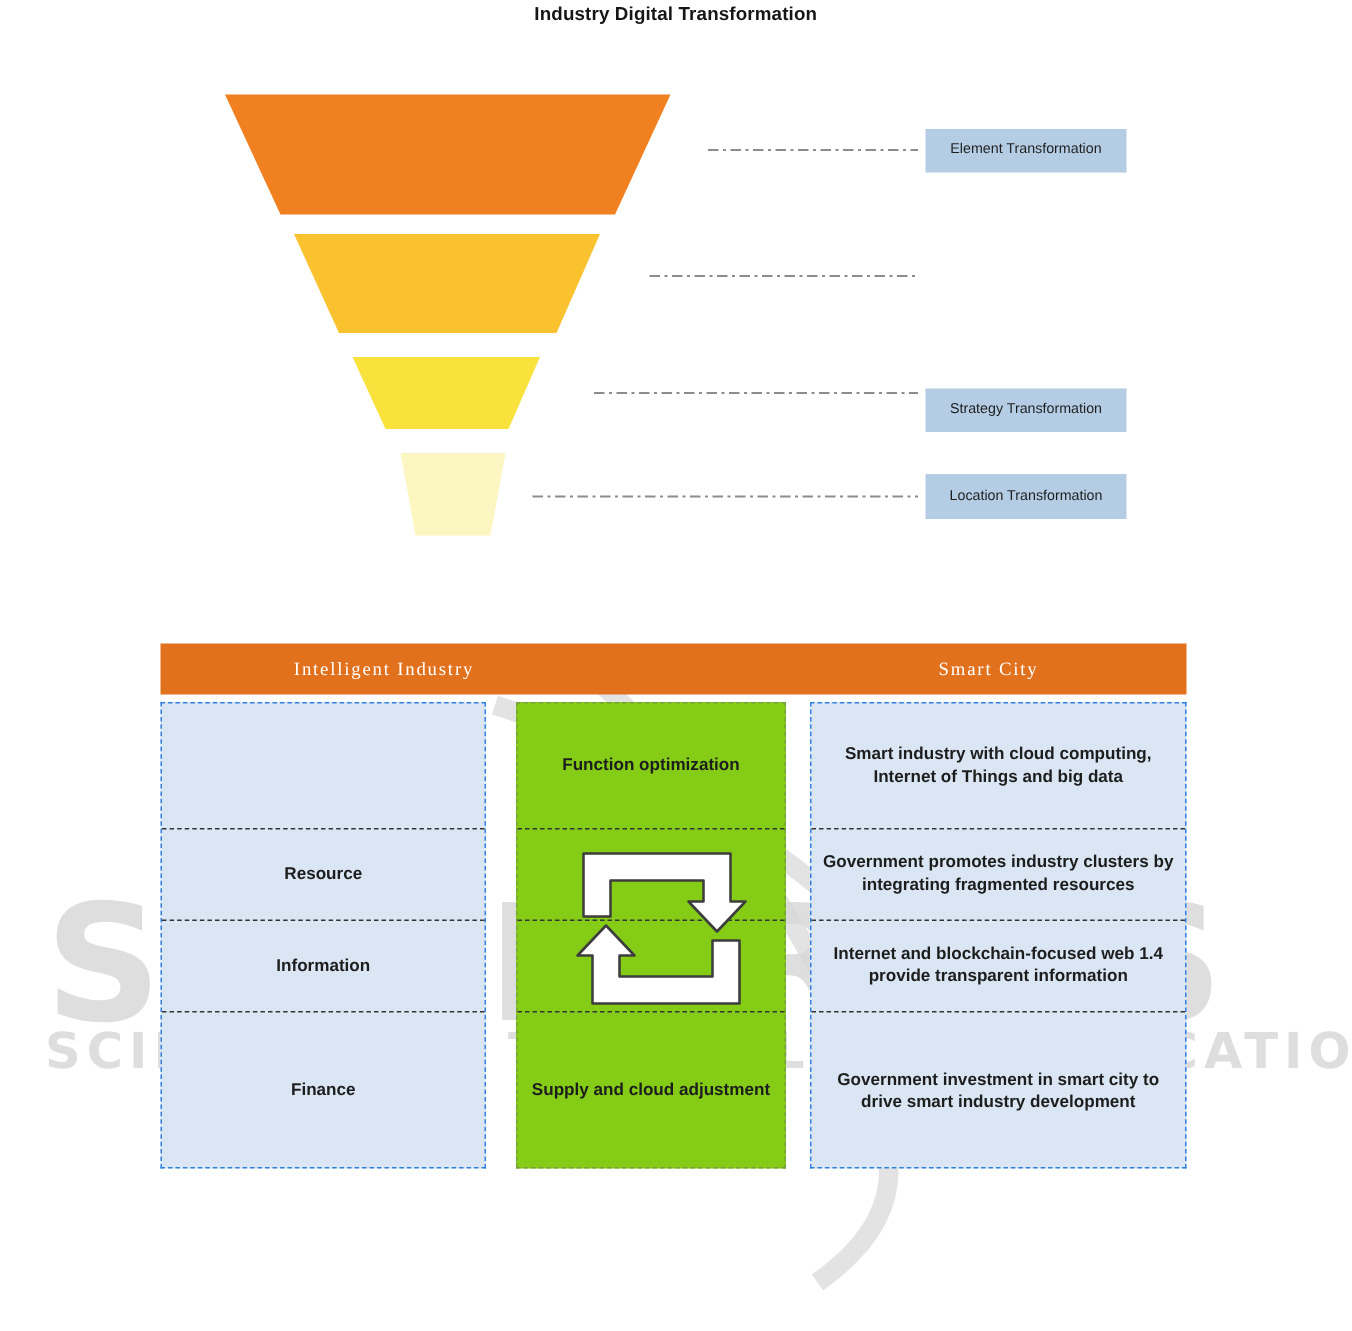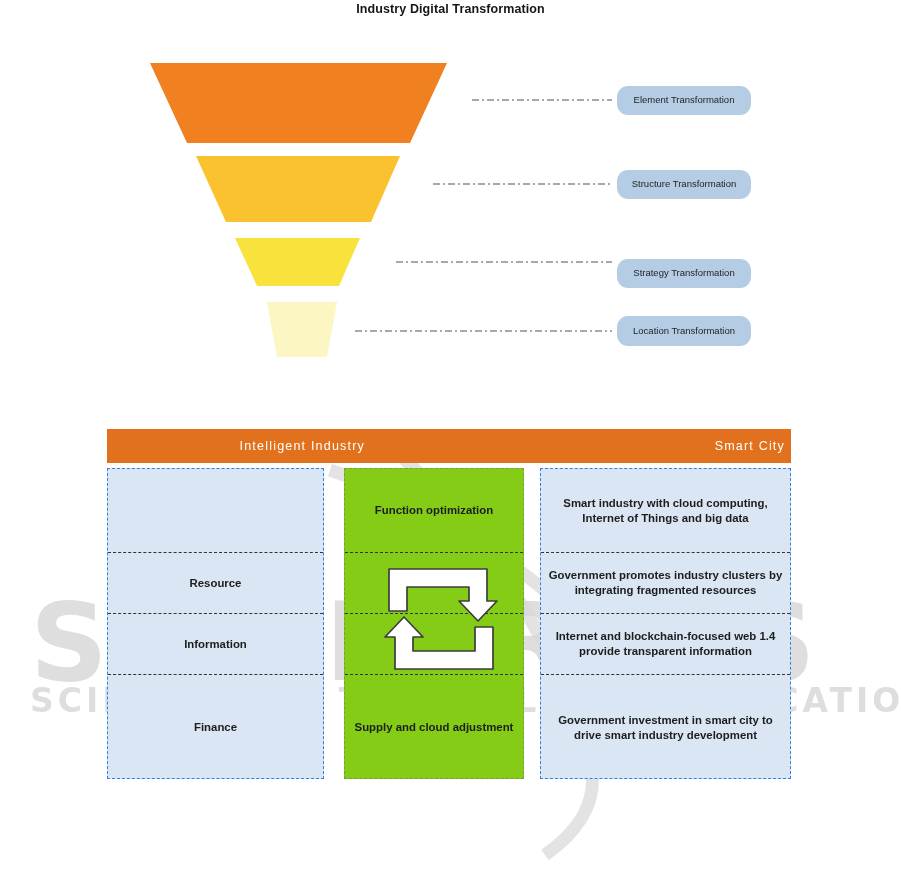--- a/index.html
+++ b/index.html
@@ -69,39 +69,38 @@
   .stage-label {
     position: absolute;
     background: #b4cde4;
     color: #1f1f1f;
     font-size: 9.5px;
     display: flex;
     align-items: center;
     justify-content: center;
     text-align: center;
     line-height: 1.1;
-    border-radius: 11px;
   }
 
   
   #matrix { position: absolute; left: 107px; top: 429px; width: 684px; }
 
   .matrix-header {
     position: relative;
     height: 34px;
     background: #e2711d;
     display: flex;
     align-items: center;
   }
   .matrix-header .hdr-cell {
-    font-family: Liberation Sans, sans-serif;
+    font-family: Liberation Serif, serif;
     font-size: 12.5px;
     color: #ffffff;
     letter-spacing: 1.2px;
-    text-align: right;
+    text-align: center;
   }
   .hdr-left  { width: 218px; margin-left: 40px; }
   .hdr-right { width: 252px; margin-left: 168px; }
 
   .matrix-body {
     position: relative;
     height: 311px;
     margin-top: 5px;
   }
 
@@ -172,21 +171,20 @@
     <polygon points="267,302 337,302 327,357 277,357" fill="#FCF6C2"></polygon>
 
     <line x1="472" y1="100" x2="612" y2="100" stroke="#8C8C8C" stroke-width="1.3" stroke-dasharray="7,3,2,3"></line>
     <line x1="433" y1="184" x2="612" y2="184" stroke="#8C8C8C" stroke-width="1.3" stroke-dasharray="7,3,2,3"></line>
     <line x1="396" y1="262" x2="612" y2="262" stroke="#8C8C8C" stroke-width="1.3" stroke-dasharray="7,3,2,3"></line>
     <line x1="355" y1="331" x2="612" y2="331" stroke="#8C8C8C" stroke-width="1.3" stroke-dasharray="7,3,2,3"></line>
   </svg>
 
   <div class="stage-label" style="left:617px; top:86px; width:134px; height:29px;">Element Transformation</div>
 
-  <div class="stage-label" style="left:617px; top:170px; width:134px; height:29px;">Structure Transformation</div>
 
   <div class="stage-label" style="left:617px; top:248px; width:134px; height:29px;margin-top:11px;">Strategy Transformation</div>
 
   <div class="stage-label" style="left:617px; top:316px; width:134px; height:30px;">Location Transformation</div>
 
   <div id="matrix">
 
     <div class="matrix-header">
       <div class="hdr-cell hdr-left">Intelligent Industry</div>
       <div class="hdr-cell hdr-right">Smart City</div>

